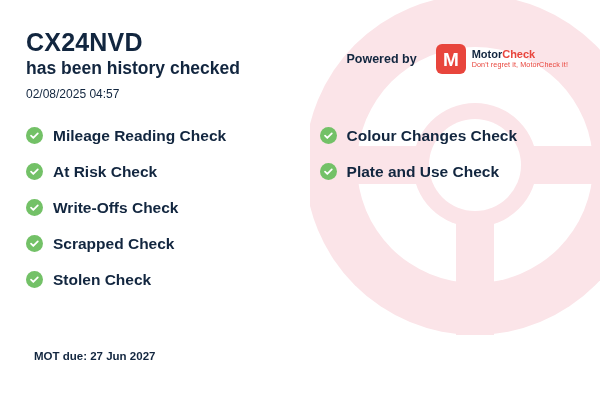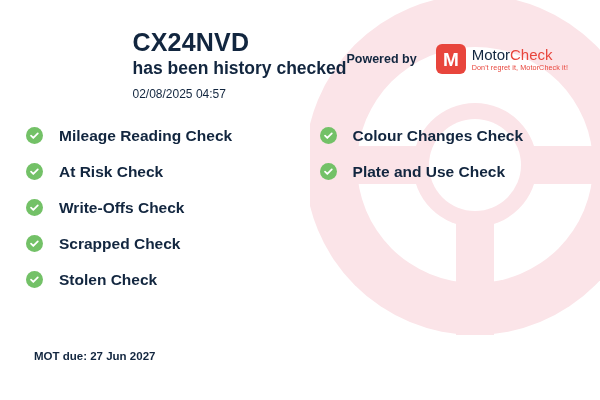--- a/index.html
+++ b/index.html
@@ -33,21 +33,21 @@
   .content {
     position: relative;
     z-index: 2;
     padding: 28px 26px 0 26px;
     height: 100%;
     box-sizing: border-box;
   }
   .header {
     display: flex;
     align-items: flex-start;
-    justify-content: flex-end;
+    justify-content: space-between;
   }
   .title-block {
     max-width: 330px;
   }
   .reg {
     font-size: 25px;
     font-weight: bold;
     color: #12263f;
     letter-spacing: 0.2px;
     line-height: 1.12;
@@ -98,22 +98,22 @@
     color: #ffffff;
     font-size: 19px;
     font-weight: bold;
     line-height: 1;
     letter-spacing: -0.5px;
   }
   .logo-text {
     line-height: 1.05;
   }
   .logo-name {
-    font-size: 15px;
-    font-weight: normal;
+    font-size: 11px;
+    font-weight: bold;
     color: #12263f;
     white-space: nowrap;
   }
   .logo-name .accent {
     color: #e8453c;
   }
   .logo-tag {
     font-size: 7.2px;
     color: #e8453c;
     white-space: nowrap;
@@ -127,21 +127,21 @@
   }
   .col {
     display: flex;
     flex-direction: column;
   }
   .col-left { width: 300px; }
   .col-right { width: 260px; }
   .check-item {
     display: flex;
     align-items: center;
-    gap: 16px;
+    gap: 10px;
     margin-bottom: 19px;
   }
   .tick {
     width: 17px;
     height: 17px;
     border-radius: 50%;
     background: #73c167;
     flex: 0 0 17px;
     display: flex;
     align-items: center;

